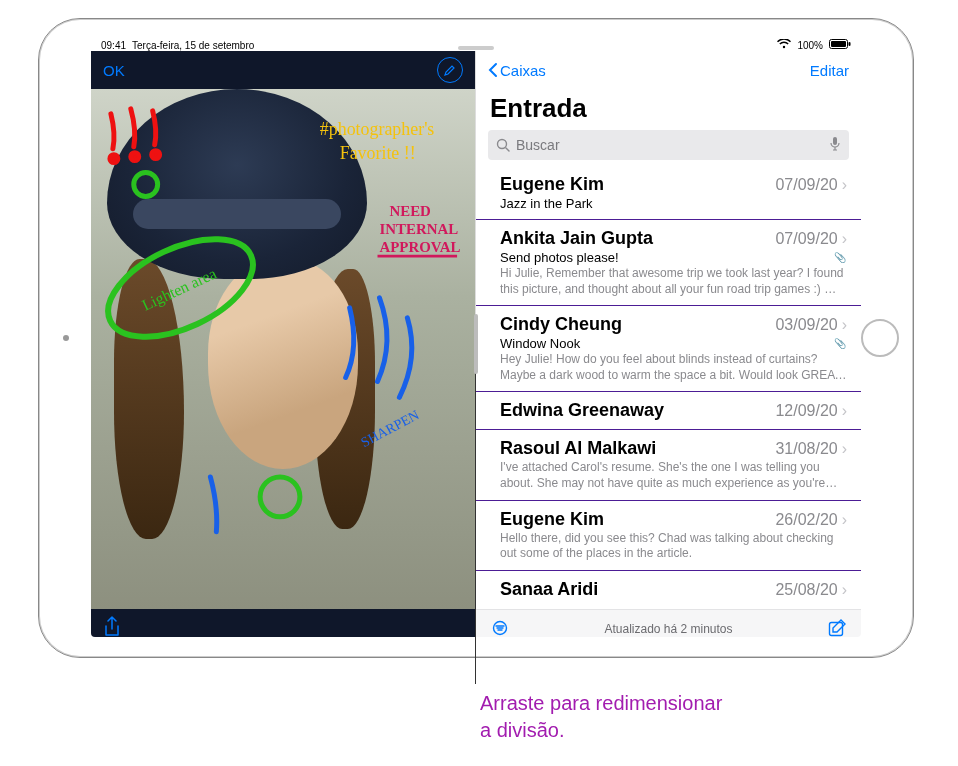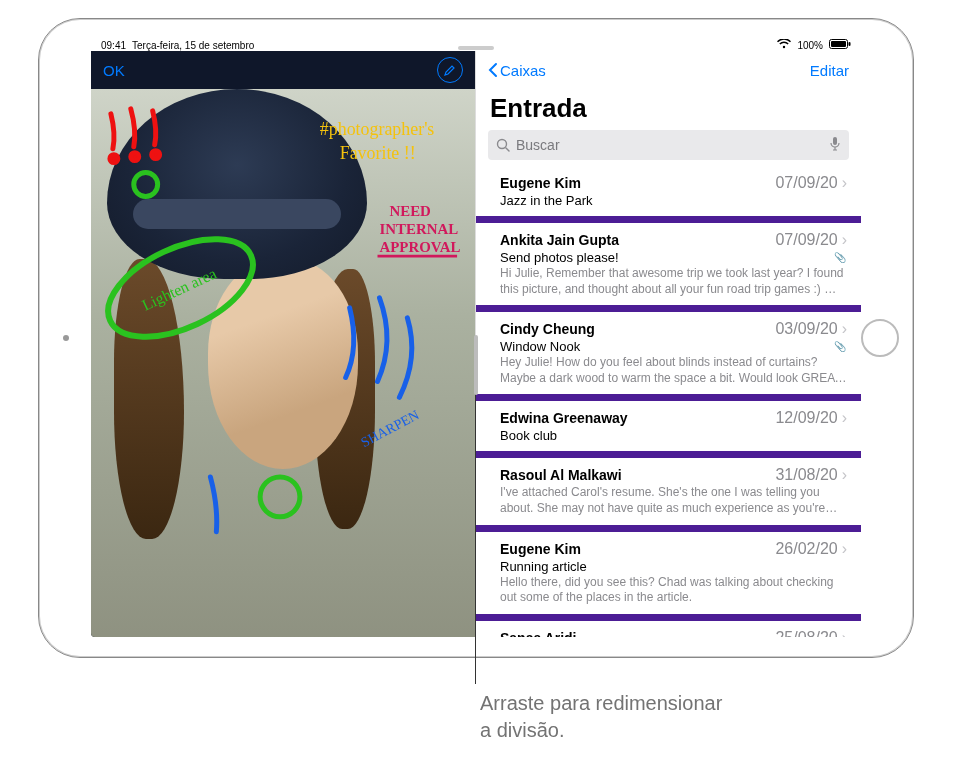--- a/index.html
+++ b/index.html
@@ -172,47 +172,47 @@
   .search-wrap { padding: 0 12px 6px 12px; }
   .search-field {
     background:#e9e9eb; border-radius:4px; height:30px;
     display:flex; align-items:center; padding:0 8px; gap:6px;
     color:#7a7a7e; font-size:14px;
   }
   .mic { margin-left:auto; }
   .mail-list { flex:1; overflow:hidden; }
   .mail-item {
     padding: 8px 14px 8px 24px;
-    border-top:7px solid #4c1d95;
+    border-top:1px solid #4c1d95;
     position:relative;
   }
   .mail-item:first-child { border-top: none; }
   .mi-row1 { display:flex; justify-content:space-between; align-items:baseline; }
-  .mi-sender { font-size:14px; font-weight:600; }
+  .mi-sender { font-size:18px; font-weight:600; }
   .mi-date { font-size:16px; color:#8a8a8e; display:flex; align-items:center; gap:4px;}
   .chevron { color:#c5c5c9; }
   .mi-subject { font-size:13px; margin-top:1px; }
   .mi-preview { font-size:12px; color:#8a8a8e; line-height:1.3; margin-top:1px;
     display:-webkit-box; -webkit-line-clamp:2; -webkit-box-orient:vertical; overflow:hidden;}
   .attach { font-size:10px; color:#8a8a8e; }
   .mail-bottom {
     height: 40px; border-top:1px solid #e3e3e5;
     display:flex; align-items:center; justify-content:space-between;
     padding: 0 14px; font-size:12px; color:#6b6b6f;
     background:#f6f6f7;
   }
   .filter-btn, .compose-btn { color:#007aff; }
   
   .callout-line {
     position:absolute; left:475px; top:354px; width:1px; height:330px;
     background:#333;
   }
   .callout-text {
     position:absolute; left:480px; top:690px;
-    font-size:20px; color:#737373; line-height:1.35;
+    font-size:20px; color:#a21caf; line-height:1.35;
   }
 </style>
 </head>
 <body>
 
 <div class="ipad-frame">
   <div class="camera-dot"></div>
   <div class="home-button"></div>
 
   <div class="screen">
@@ -379,44 +379,38 @@
               <div class="mi-preview">Hey Julie! How do you feel about blinds instead of curtains? Maybe a dark wood to warm the space a bit. Would look GREAT with the furniture!</div>
             </div>
             <div class="mail-item">
               <div class="mi-row1">
                 <div class="mi-sender">Edwina Greenaway</div>
                 <div class="mi-date">
                   <span>12/09/20</span>
                   <span class="chevron">›</span>
                 </div>
               </div>
-              <div style="display: flex; justify-content: space-between; align-items: center;">
-                <div class="mi-subject">Book club</div>
-              </div>
             </div>
             <div class="mail-item">
               <div class="mi-row1">
                 <div class="mi-sender">Rasoul Al Malkawi</div>
                 <div class="mi-date">
                   <span>31/08/20</span>
                   <span class="chevron">›</span>
                 </div>
               </div>
               <div class="mi-preview">I've attached Carol's resume. She's the one I was telling you about. She may not have quite as much experience as you're looking for, but I thin…</div>
             </div>
             <div class="mail-item">
               <div class="mi-row1">
                 <div class="mi-sender">Eugene Kim</div>
                 <div class="mi-date">
                   <span>26/02/20</span>
                   <span class="chevron">›</span>
                 </div>
-              </div>
-              <div style="display: flex; justify-content: space-between; align-items: center;">
-                <div class="mi-subject">Running article</div>
               </div>
               <div class="mi-preview">Hello there, did you see this? Chad was talking about checking out some of the places in the article.</div>
             </div>
             <div class="mail-item">
               <div class="mi-row1">
                 <div class="mi-sender">Sanaa Aridi</div>
                 <div class="mi-date">
                   <span>25/08/20</span>
                   <span class="chevron">›</span>
                 </div>

